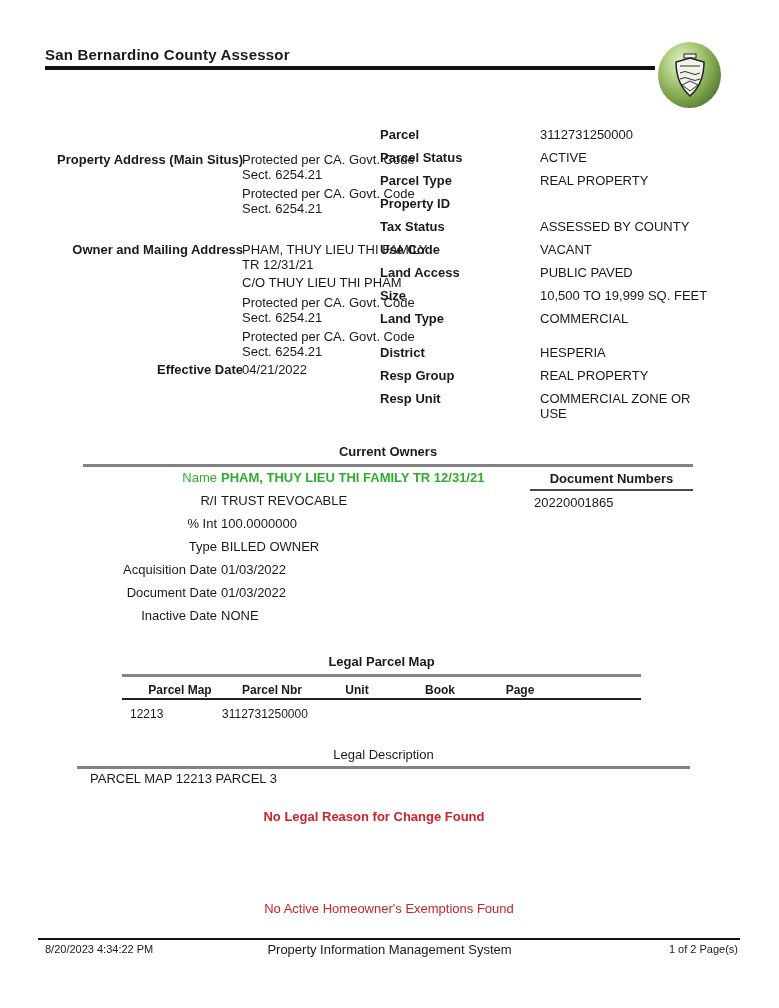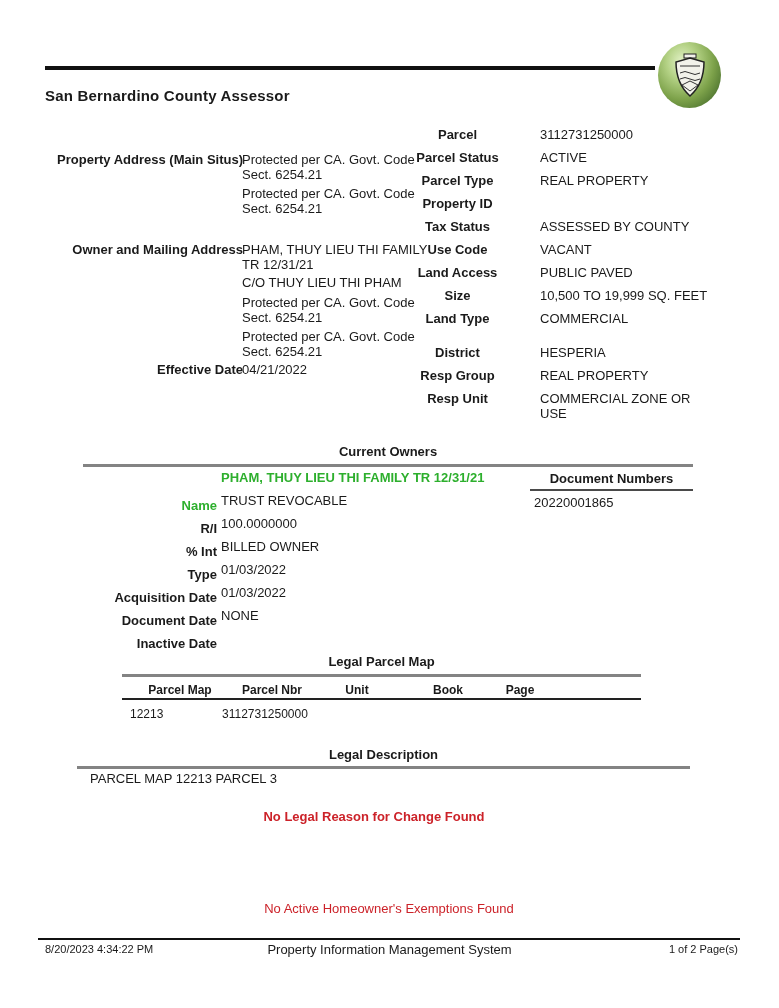--- a/index.html
+++ b/index.html
@@ -9,64 +9,64 @@
     background:#ffffff; color:#1a1a1a;
     font-family:"Liberation Sans", sans-serif; font-size:13px;
     overflow:hidden;
   }
   .abs { position:absolute; }
   .bold { font-weight:bold; }
   .rule-black { background:#111111; }
   .rule-gray  { background:#838383; }
 
   
-  .header-title { left:45px; top:46px; font-size:15px; font-weight:bold; letter-spacing:.2px;margin-top:41px; }
+  .header-title { left:45px; top:46px; font-size:15px; font-weight:bold; letter-spacing:.2px; }
   .header-rule  { left:45px; top:66px; width:610px; height:4px; }
   .logo {
     left:658px; top:42px; width:63px; height:66px; border-radius:50%;
     background: radial-gradient(ellipse at 38% 30%, #e3f2c8 0%, #b3d184 28%, #7da24a 58%, #4f7530 82%, #62883a 100%);
     display:flex; align-items:center; justify-content:center;
   }
 
   
   .pi-box {
     left:44px; top:113px; width:405px; height:27px;
     background:#d9d9d9; border:2px solid #000000;
     display:flex; align-items:center; justify-content:center;
     font-size:15px; font-weight:bold;
   }
 
   
   .lf-label { width:199px; left:44px; text-align:right; font-weight:bold; line-height:15px; }
   .lf-value { left:242px; width:195px; line-height:15px; }
 
   
-  .rf-label { left:380px; width:155px; text-align:center; font-weight:bold; line-height:15px; }
+  .rf-label { left:380px; width:155px; text-align:left; font-weight:bold; line-height:15px; }
   .rf-value { left:540px; width:185px; line-height:15px; }
   .rf-value.narrow { width:162px; }
 
   
   .co-heading { left:83px; top:444px; width:610px; text-align:center; font-weight:bold; }
   .co-rule { left:83px; top:464px; width:610px; height:3px; }
-  .co-label { left:44px; width:173px; text-align:right; font-weight:bold; line-height:15px;margin-top:28px; }
+  .co-label { left:44px; width:173px; text-align:right; font-weight:normal; line-height:15px; }
   .co-value { left:221px; width:300px; line-height:15px; }
   .green { color: var(--owner-name-green, #2daf2d); }
   .dn-header { left:530px; top:471px; width:163px; text-align:center; font-weight:bold; }
   .dn-rule { left:530px; top:489px; width:163px; height:2px; background:#4a4a4a; }
   .dn-value { left:534px; top:495px; }
 
   
   .lpm-heading { left:122px; top:654px; width:519px; text-align:center; font-weight:bold; }
   .lpm-rule-top { left:122px; top:674px; width:519px; height:3px; }
   .lpm-col { top:683px; width:100px; text-align:center; font-weight:bold; font-size:12px; }
   .lpm-rule-mid { left:122px; top:698px; width:519px; height:2px; background:#222222; }
   .lpm-cell { top:707px; width:100px; text-align:left; font-size:12px; }
 
   
-  .ld-heading { left:77px; top:747px; width:613px; text-align:center; font-weight:bold; }
+  .ld-heading { left:77px; top:747px; width:613px; text-align:center; font-weight:normal; }
   .ld-rule { left:77px; top:766px; width:613px; height:3px; }
   .ld-text { left:78px; top:771px; width:600px;margin-left:12px; }
 
   
   .notice { color: var(--notice-red, #cc2229); text-align:center; }
   .notice-1 { left:44px; top:809px; width:660px; font-weight:bold; }
   .notice-2 { left:44px; top:901px; width:690px; }
 
   
   .footer-rule { left:38px; top:938px; width:702px; height:2px; }
@@ -169,21 +169,21 @@
   <div class="abs dn-header">Document Numbers</div>
   <div class="abs dn-rule"></div>
   <div class="abs dn-value">20220001865</div>
 
   <div class="abs lpm-heading">Legal Parcel Map</div>
   <div class="abs lpm-rule-top rule-gray"></div>
 
   <div class="abs lpm-col" style="left:130px">Parcel Map</div>
   <div class="abs lpm-col" style="left:222px">Parcel Nbr</div>
   <div class="abs lpm-col" style="left:307px">Unit</div>
-  <div class="abs lpm-col" style="left:398px">Book</div>
+  <div class="abs lpm-col" style="left:390px">Book</div>
   <div class="abs lpm-col" style="left:470px">Page</div>
 
   <div class="abs lpm-rule-mid"></div>
 
   <div class="abs lpm-cell" style="left:130px">12213</div>
   <div class="abs lpm-cell" style="left:222px">3112731250000</div>
   <div class="abs lpm-cell" style="left:307px"></div>
   <div class="abs lpm-cell" style="left:390px"></div>
   <div class="abs lpm-cell" style="left:470px"></div>
 

